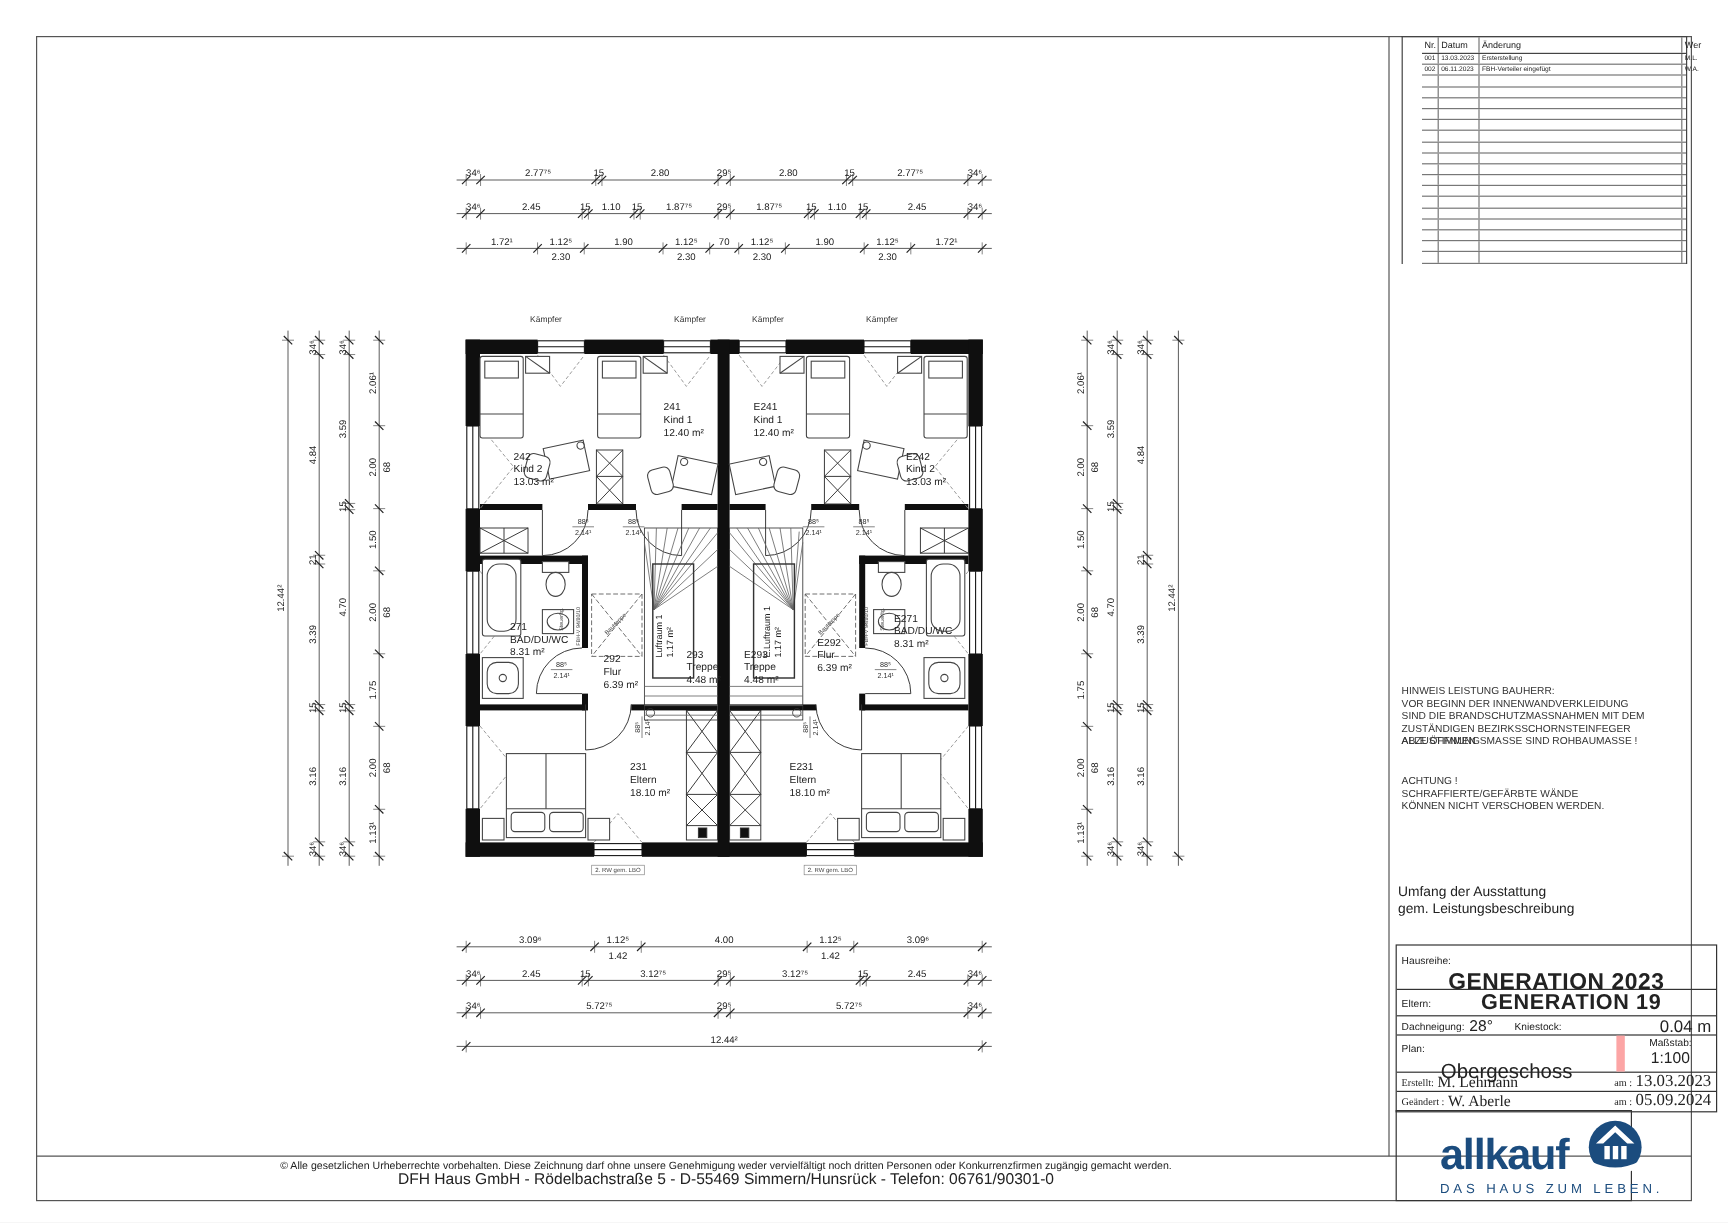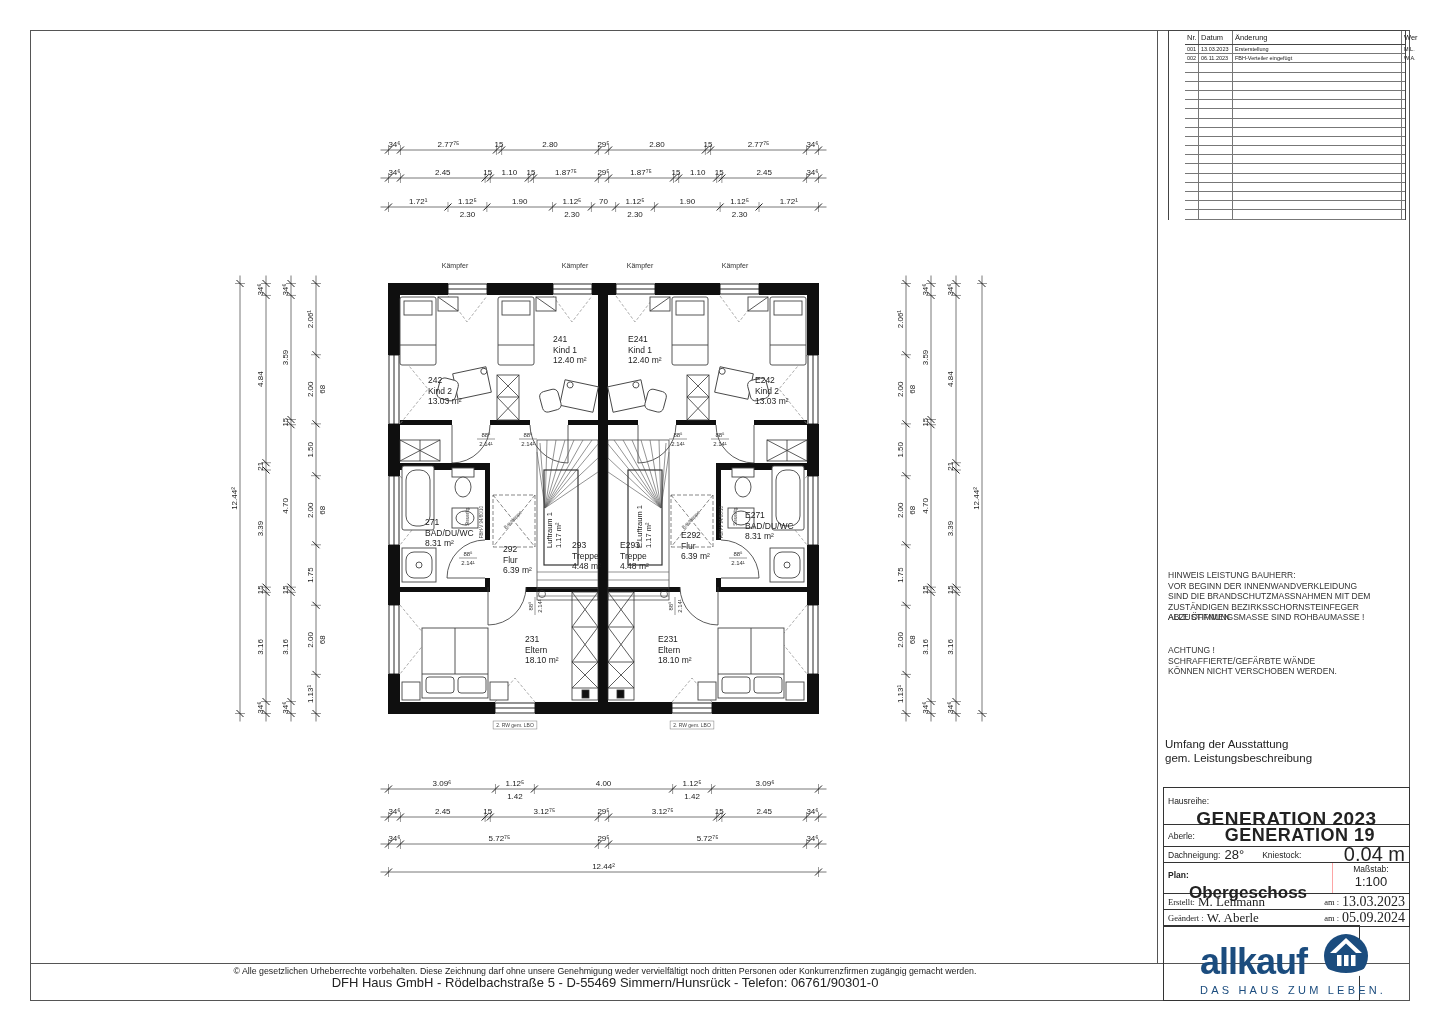--- a/index.html
+++ b/index.html
@@ -14,31 +14,31 @@
   .rev .c{border-right:1px solid #777;padding:1px 2px;overflow:hidden;white-space:nowrap;height:100%;box-sizing:border-box;}
   .rev .c:last-child{border-right:none;}
   .rev .hd .c{height:13px;line-height:11px;}
   .rev .dr .c{height:8.2px;line-height:7px;}
 
   
   .note{position:absolute;left:1168px;white-space:pre-line;font-size:8.5px;line-height:10.5px;color:#333;}
   .note.umfang{font-size:11.5px;line-height:14px;color:#222;}
 
   
-  .tb{position:absolute;left:1163px;top:787px;width:247px;box-sizing:border-box;border:1px solid #333;}
+  .tb{position:absolute;left:1163px;top:787px;width:268px;box-sizing:border-box;border:1px solid #333;}
   .tb .row{position:relative;border-bottom:1px solid #333;box-sizing:border-box;}
   .tb .lbl{font-size:8.5px;color:#222;}
   .tb .big{font-weight:bold;font-size:19px;text-align:center;letter-spacing:0.5px;}
   .tb .med{font-size:13px;}
   .tb .r1{height:37px;padding:2px 4px;}
   .tb .r2{height:22px;padding:0 4px;display:flex;align-items:center;}
   .tb .r2 .big{flex:1;font-size:18px;}
   .tb .r3{height:16px;display:flex;align-items:center;padding:0 4px;gap:4px;}
   .tb .r4{height:31px;display:flex;}
-  .tb .r4 .cellL{flex:1;border-right:1px solid #fca5a5;padding:1px 4px;position:relative;font-weight:bold;}
+  .tb .r4 .cellL{flex:1;border-right:7px solid #fca5a5;padding:1px 4px;position:relative;}
   .tb .r4 .cellR{width:72px;text-align:center;padding:1px 2px;}
   .tb .r5,.tb .r6{height:16px;display:flex;align-items:center;padding:0 4px;gap:3px;font-family:Liberation Serif, serif;}
   .tb .planbig{font-size:17px;text-align:center;margin-top:1px;}
   .tb .date{font-size:14px;}
 
   .logo-box{position:absolute;left:1163px;top:925px;width:197px;height:76px;border:1px solid #333;box-sizing:border-box;}
 
   
   .footer{position:absolute;left:30px;top:966px;width:1150px;text-align:center;font-size:8.8px;line-height:11px;color:#222;}
 </style>
@@ -907,28 +907,28 @@
 KÖNNEN NICHT VERSCHOBEN WERDEN.</div>
 <div class="note umfang" style="left:1165px;top:737px;">Umfang der Ausstattung
 gem. Leistungsbeschreibung</div>
 
 <div class="tb">
   <div class="row r1">
     <span class="lbl">Hausreihe:</span>
     <div class="big">GENERATION 2023</div>
   </div>
   <div class="row r2">
-    <span class="lbl">Aberle:</span>
+    <span class="lbl">Eltern:</span>
     <div class="big">GENERATION 19</div>
   </div>
   <div class="row r3">
     <span class="lbl">Dachneigung:</span>
     <span class="med">28°</span>
     <span class="lbl" style="margin-left:14px;">Kniestock:</span>
-    <span class="med" style="margin-left:auto;font-size:20px;">0.04 m</span>
+    <span class="med" style="margin-left:auto;font-size:14px;">0.04 m</span>
   </div>
   <div class="row r4">
     <div class="cellL">
       <span class="lbl">Plan:</span>
       <div class="planbig">Obergeschoss</div>
     </div>
     <div class="cellR">
       <div class="lbl">Maßstab:</div>
       <div class="med">1:100</div>
     </div>

